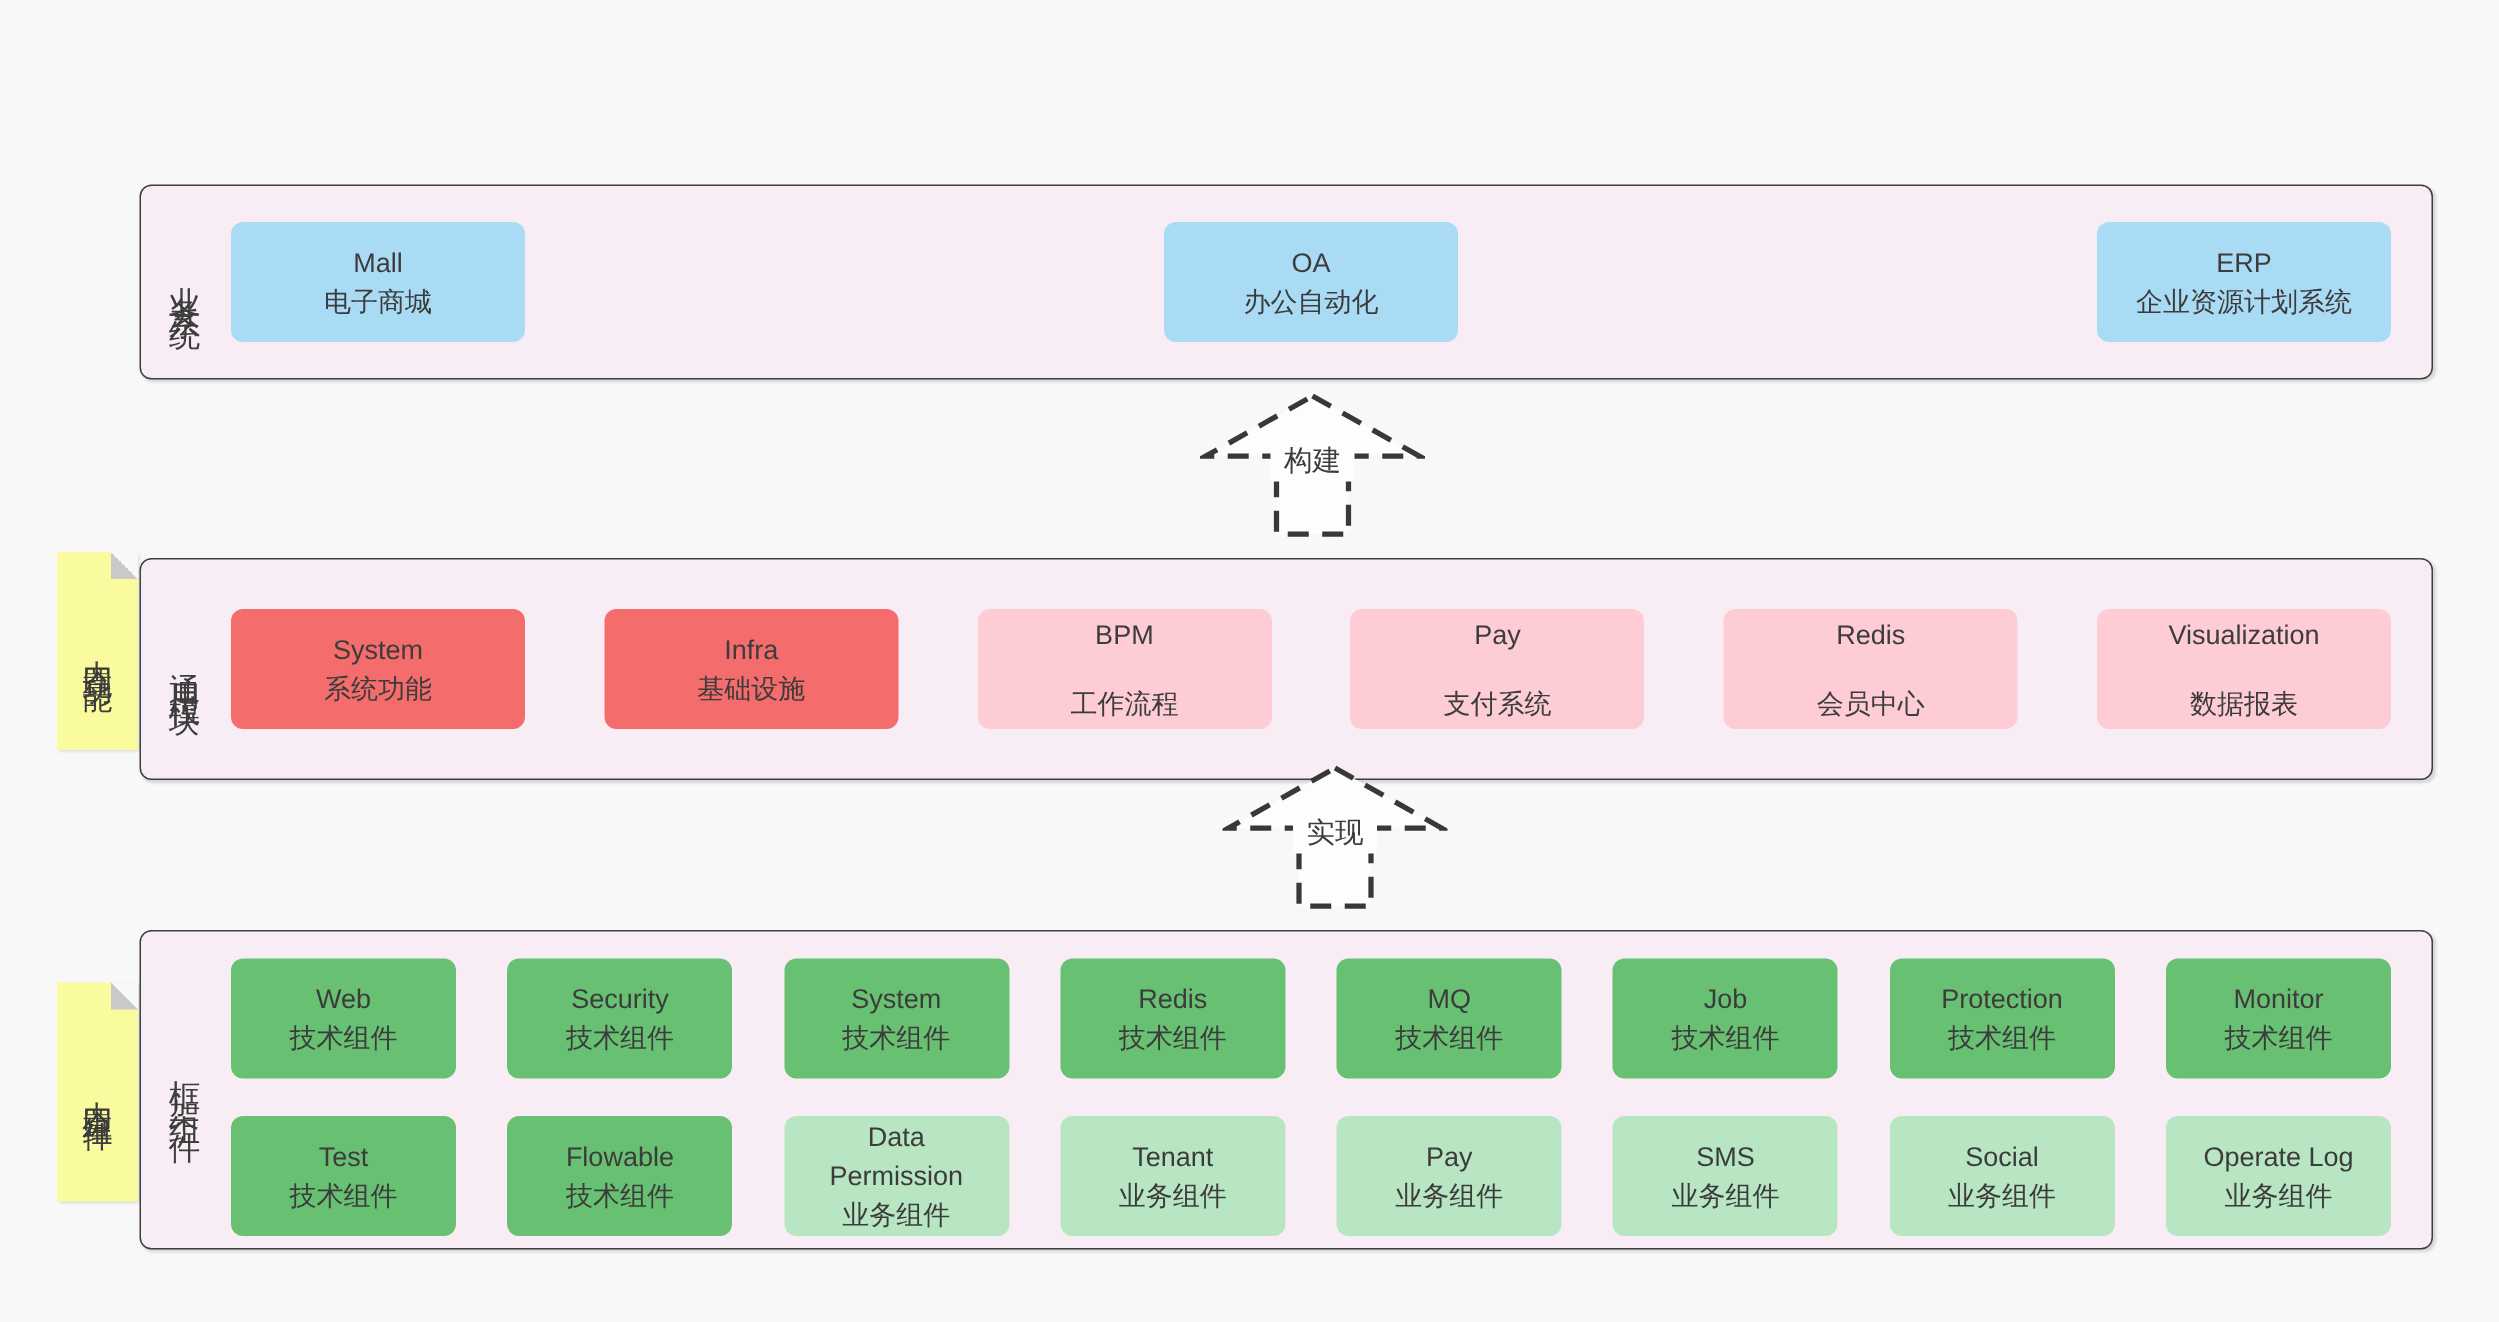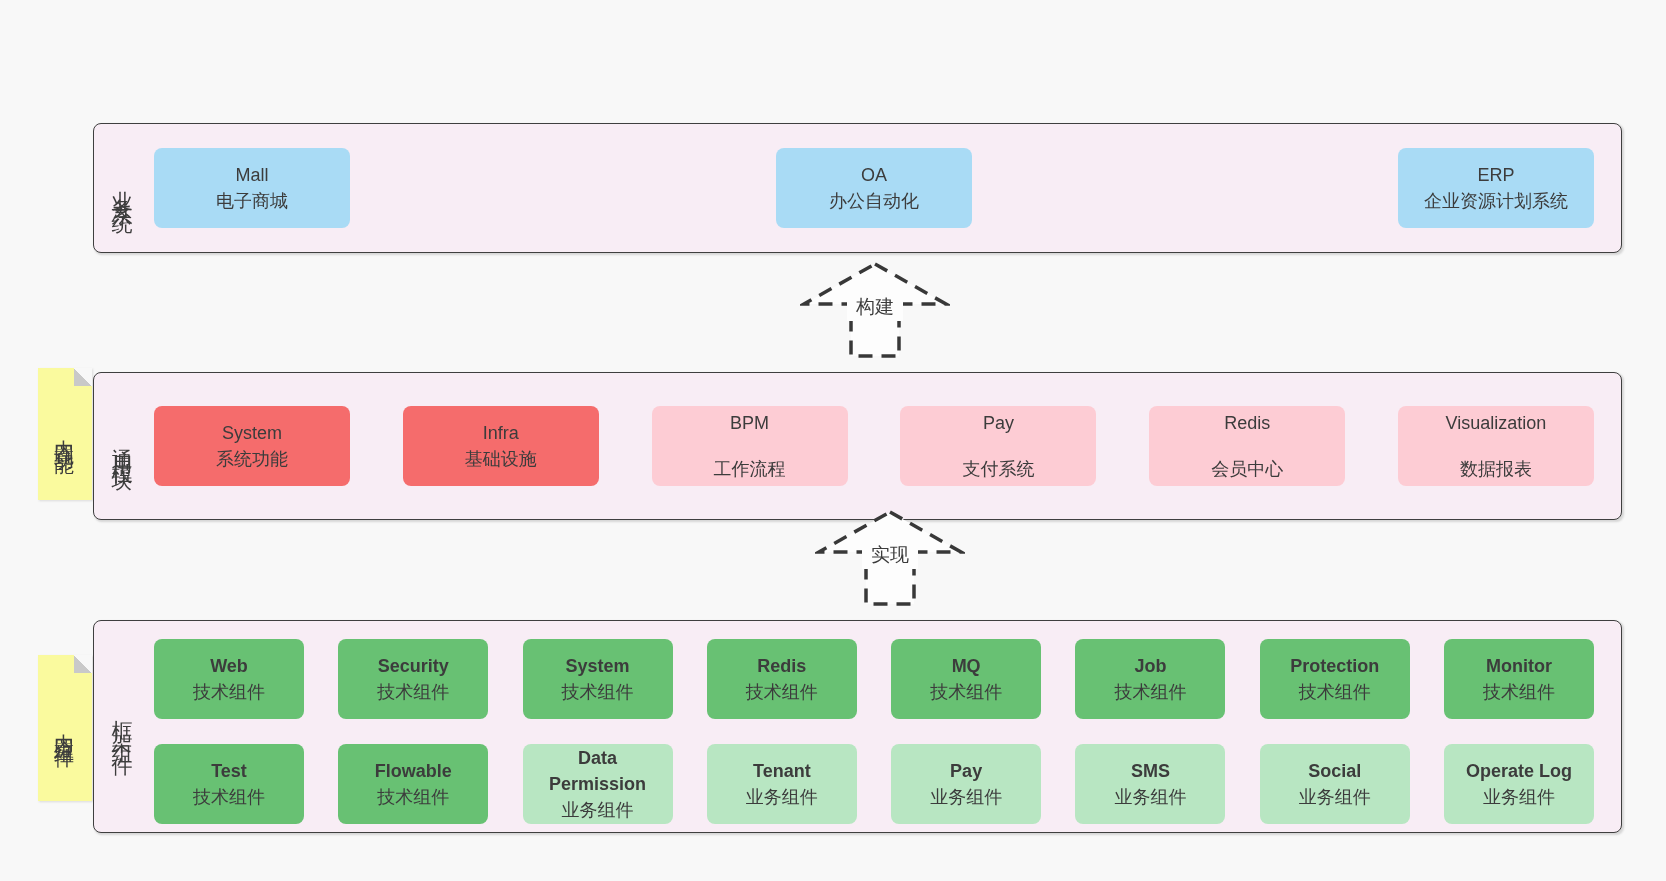--- a/index.html
+++ b/index.html
@@ -30,21 +30,21 @@
   }
   .rows{position:absolute;left:60px;right:27px;top:18px;}
   .row{display:flex;justify-content:space-between;margin-bottom:25px;}
   .box{
     width:196px;height:80px;border-radius:8px;
     display:flex;flex-direction:column;justify-content:center;align-items:center;
     text-align:center;box-sizing:border-box;
   }
   .box-sm{width:150px;}
   .box .t,.box .s{font-size:18px;line-height:1.45;color:var(--text,#3c3c3c);}
-  .box-sm .t{max-width:112px;font-weight:bold;}
+  .box-sm .t{max-width:112px;}
   .blue{background:var(--blue,#a9dbf5);}
   .red{background:var(--red,#f56c6c);}
   .pink{background:var(--pink,#fdccd4);gap:20px;}
   .green{background:var(--green,#68c173);}
   .lightgreen{background:var(--lightgreen,#b8e6c2);}
   .note{
     position:absolute;left:38px;width:54px;
     background:var(--yellow,#fafa9e);
     display:flex;align-items:center;justify-content:center;
     box-shadow:1px 1px 2px rgba(60,60,60,.15);

